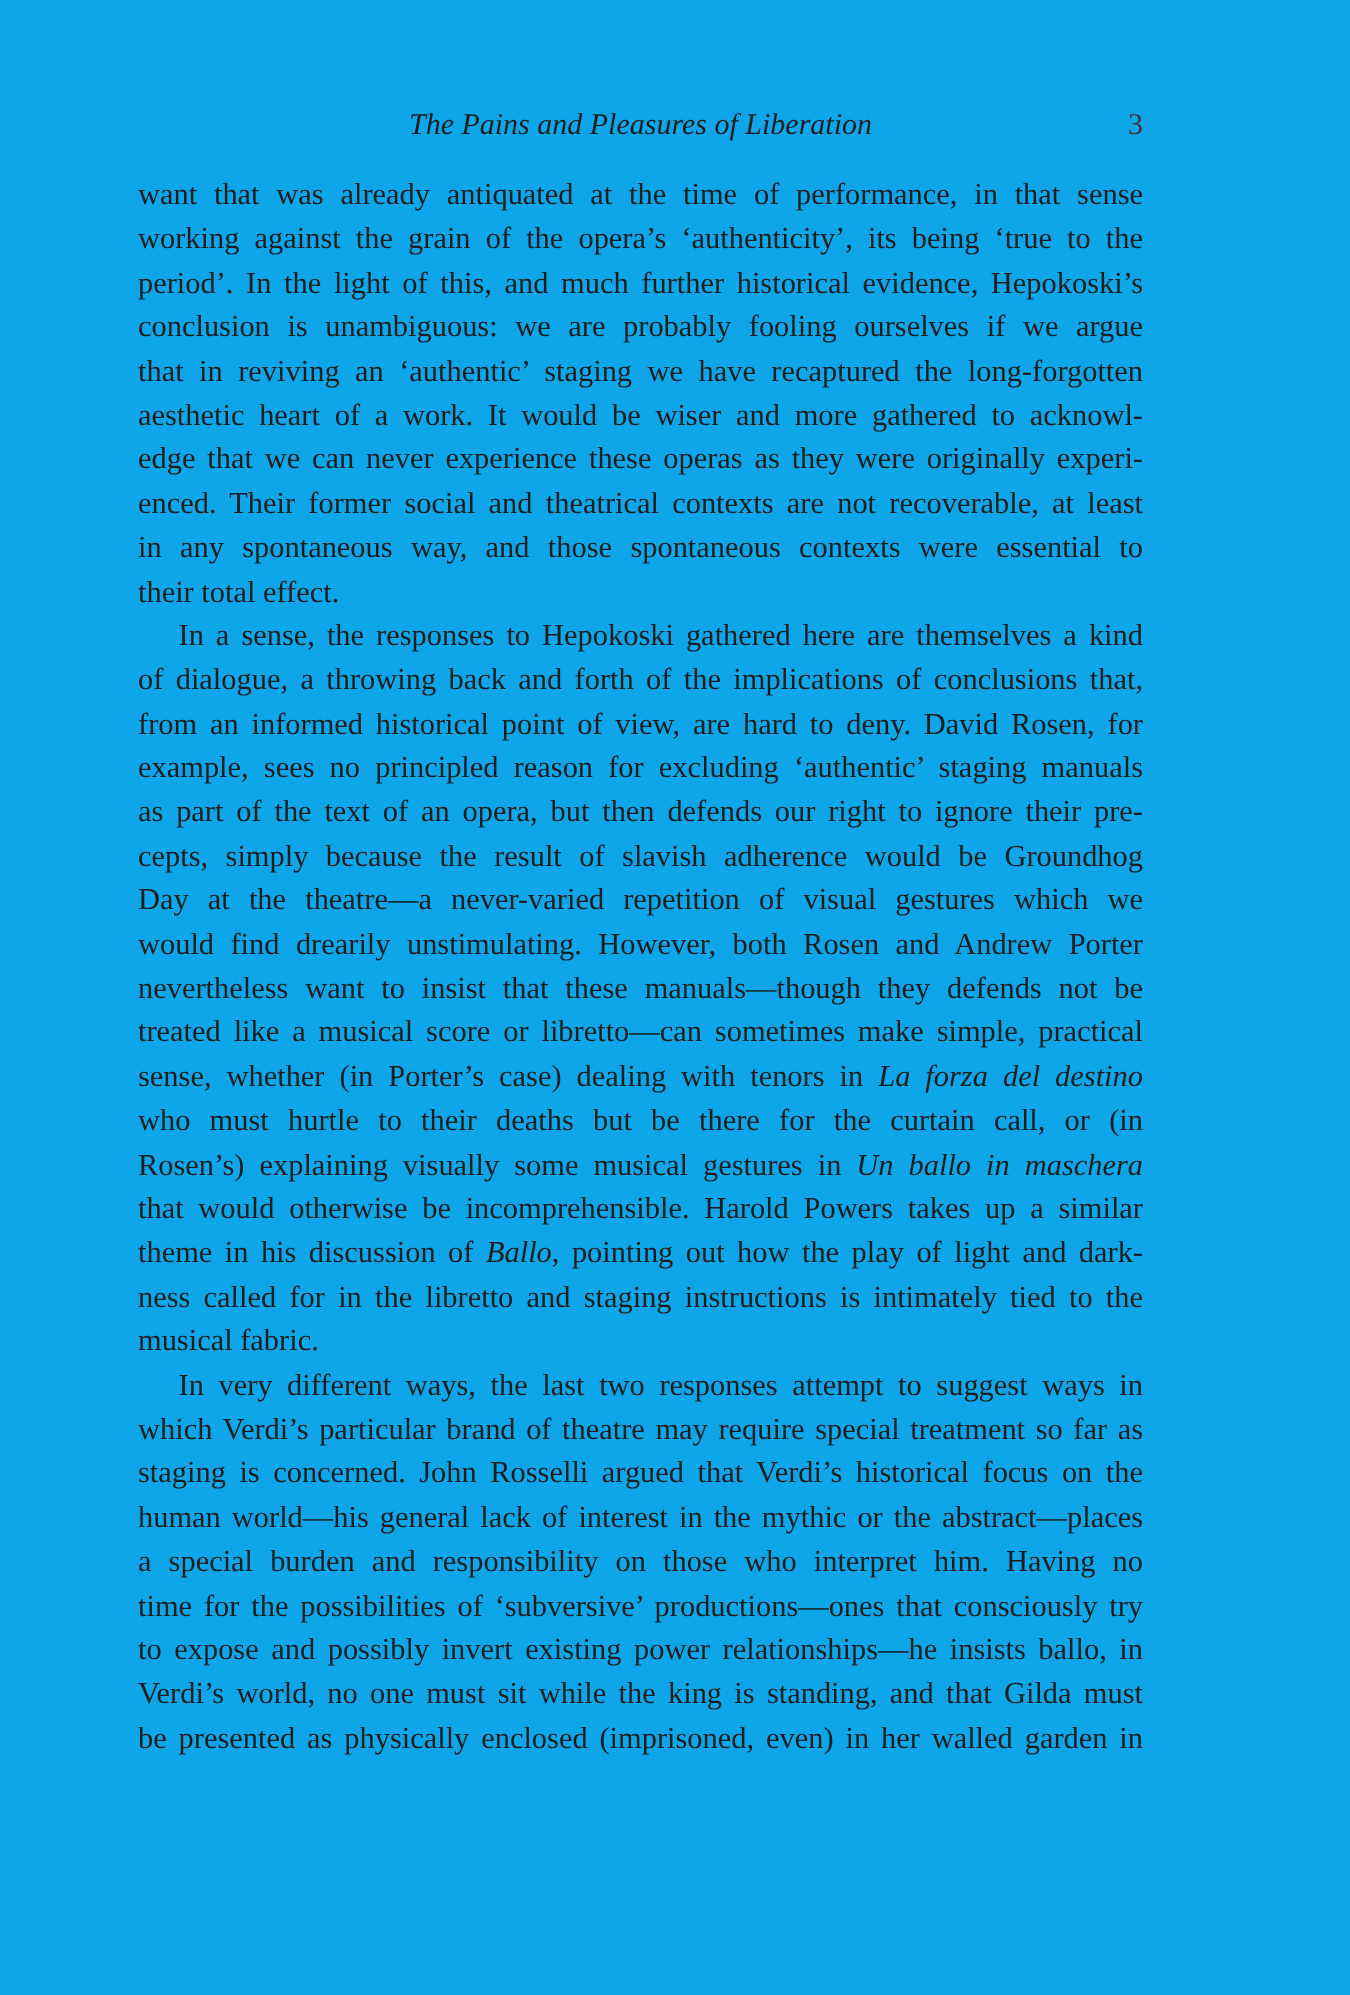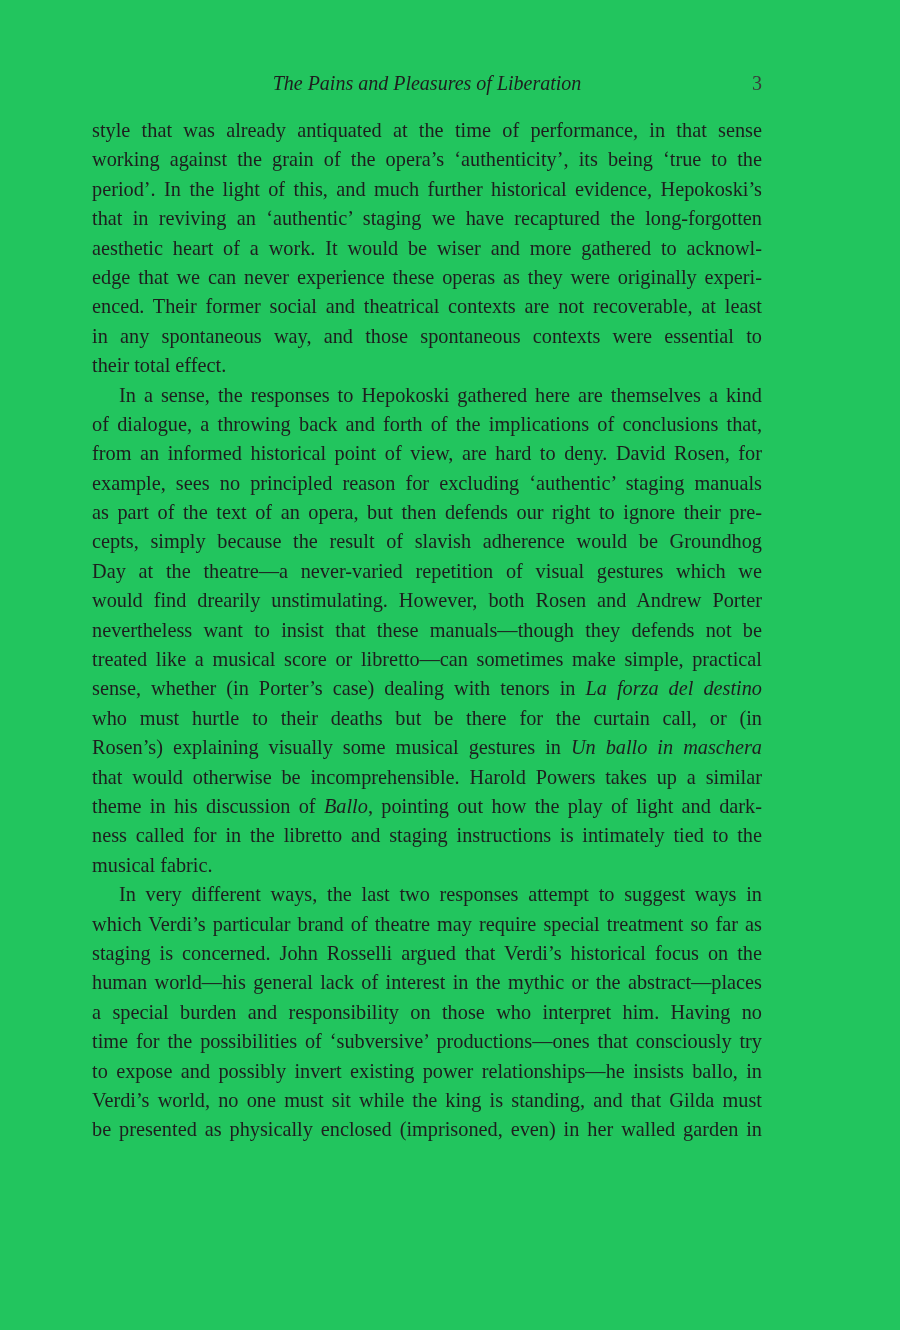--- a/index.html
+++ b/index.html
@@ -4,21 +4,21 @@
 <style>
   html, body {
     margin: 0;
     padding: 0;
     background: #ffffff;
   }
   .page {
     position: relative;
     width: 900px;
     height: 1330px;
-    background: #22c55e;
+    background: #0ea5e9;
     overflow: hidden;
     font-family: "Liberation Serif", serif;
     color: #1e1e1e;
   }
   .running-head {
     position: absolute;
     top: 70px;
     left: 92px;
     width: 670px;
     font-size: 20px;
@@ -71,23 +71,24 @@
 
 <div class="page">
 
   <header class="running-head">
     <span class="running-title">The Pains and Pleasures of Liberation</span>
     <span class="page-number">3</span>
   </header>
 
   <main class="body-text">
       <div class="paragraph">
-        <div class="line"><span>style that was already antiquated at the time of performance, in that sense</span></div>
+        <div class="line"><span>want that was already antiquated at the time of performance, in that sense</span></div>
         <div class="line"><span>working against the grain of the opera’s ‘authenticity’, its being ‘true to the</span></div>
         <div class="line"><span>period’. In the light of this, and much further historical evidence, Hepokoski’s</span></div>
+        <div class="line"><span>conclusion is unambiguous: we are probably fooling ourselves if we argue</span></div>
         <div class="line"><span>that in reviving an ‘authentic’ staging we have recaptured the long-forgotten</span></div>
         <div class="line"><span>aesthetic heart of a work. It would be wiser and more gathered to acknowl-</span></div>
         <div class="line"><span>edge that we can never experience these operas as they were originally experi-</span></div>
         <div class="line"><span>enced. Their former social and theatrical contexts are not recoverable, at least</span></div>
         <div class="line"><span>in any spontaneous way, and those spontaneous contexts were essential to</span></div>
         <div class="line no-fill"><span>their total effect.</span></div>
       </div>
       <div class="paragraph">
         <div class="line indent"><span>In a sense, the responses to Hepokoski gathered here are themselves a kind</span></div>
         <div class="line"><span>of dialogue, a throwing back and forth of the implications of conclusions that,</span></div>

